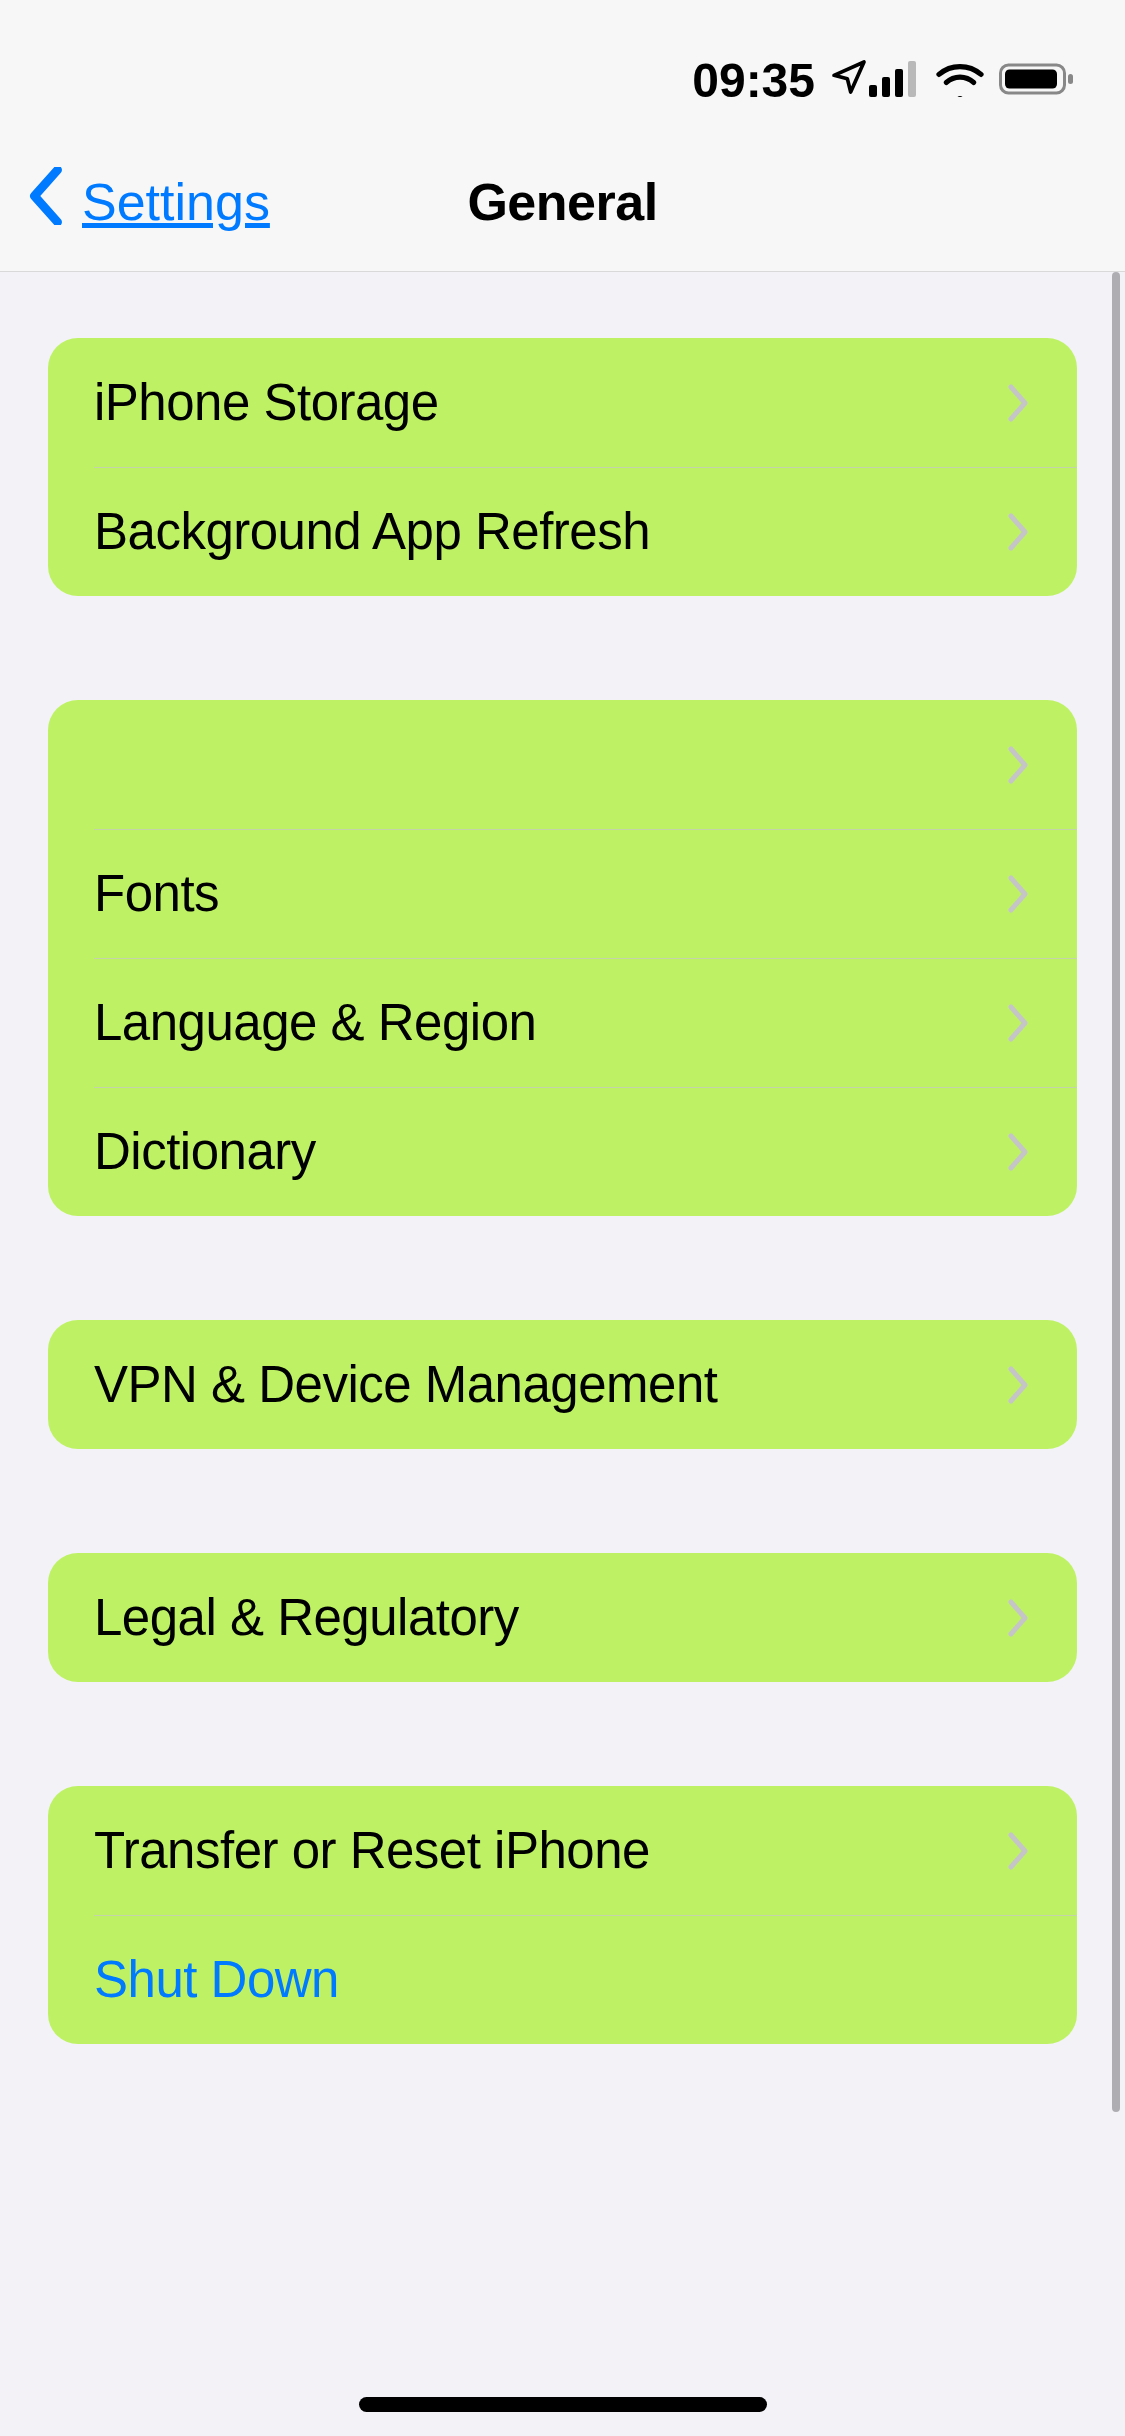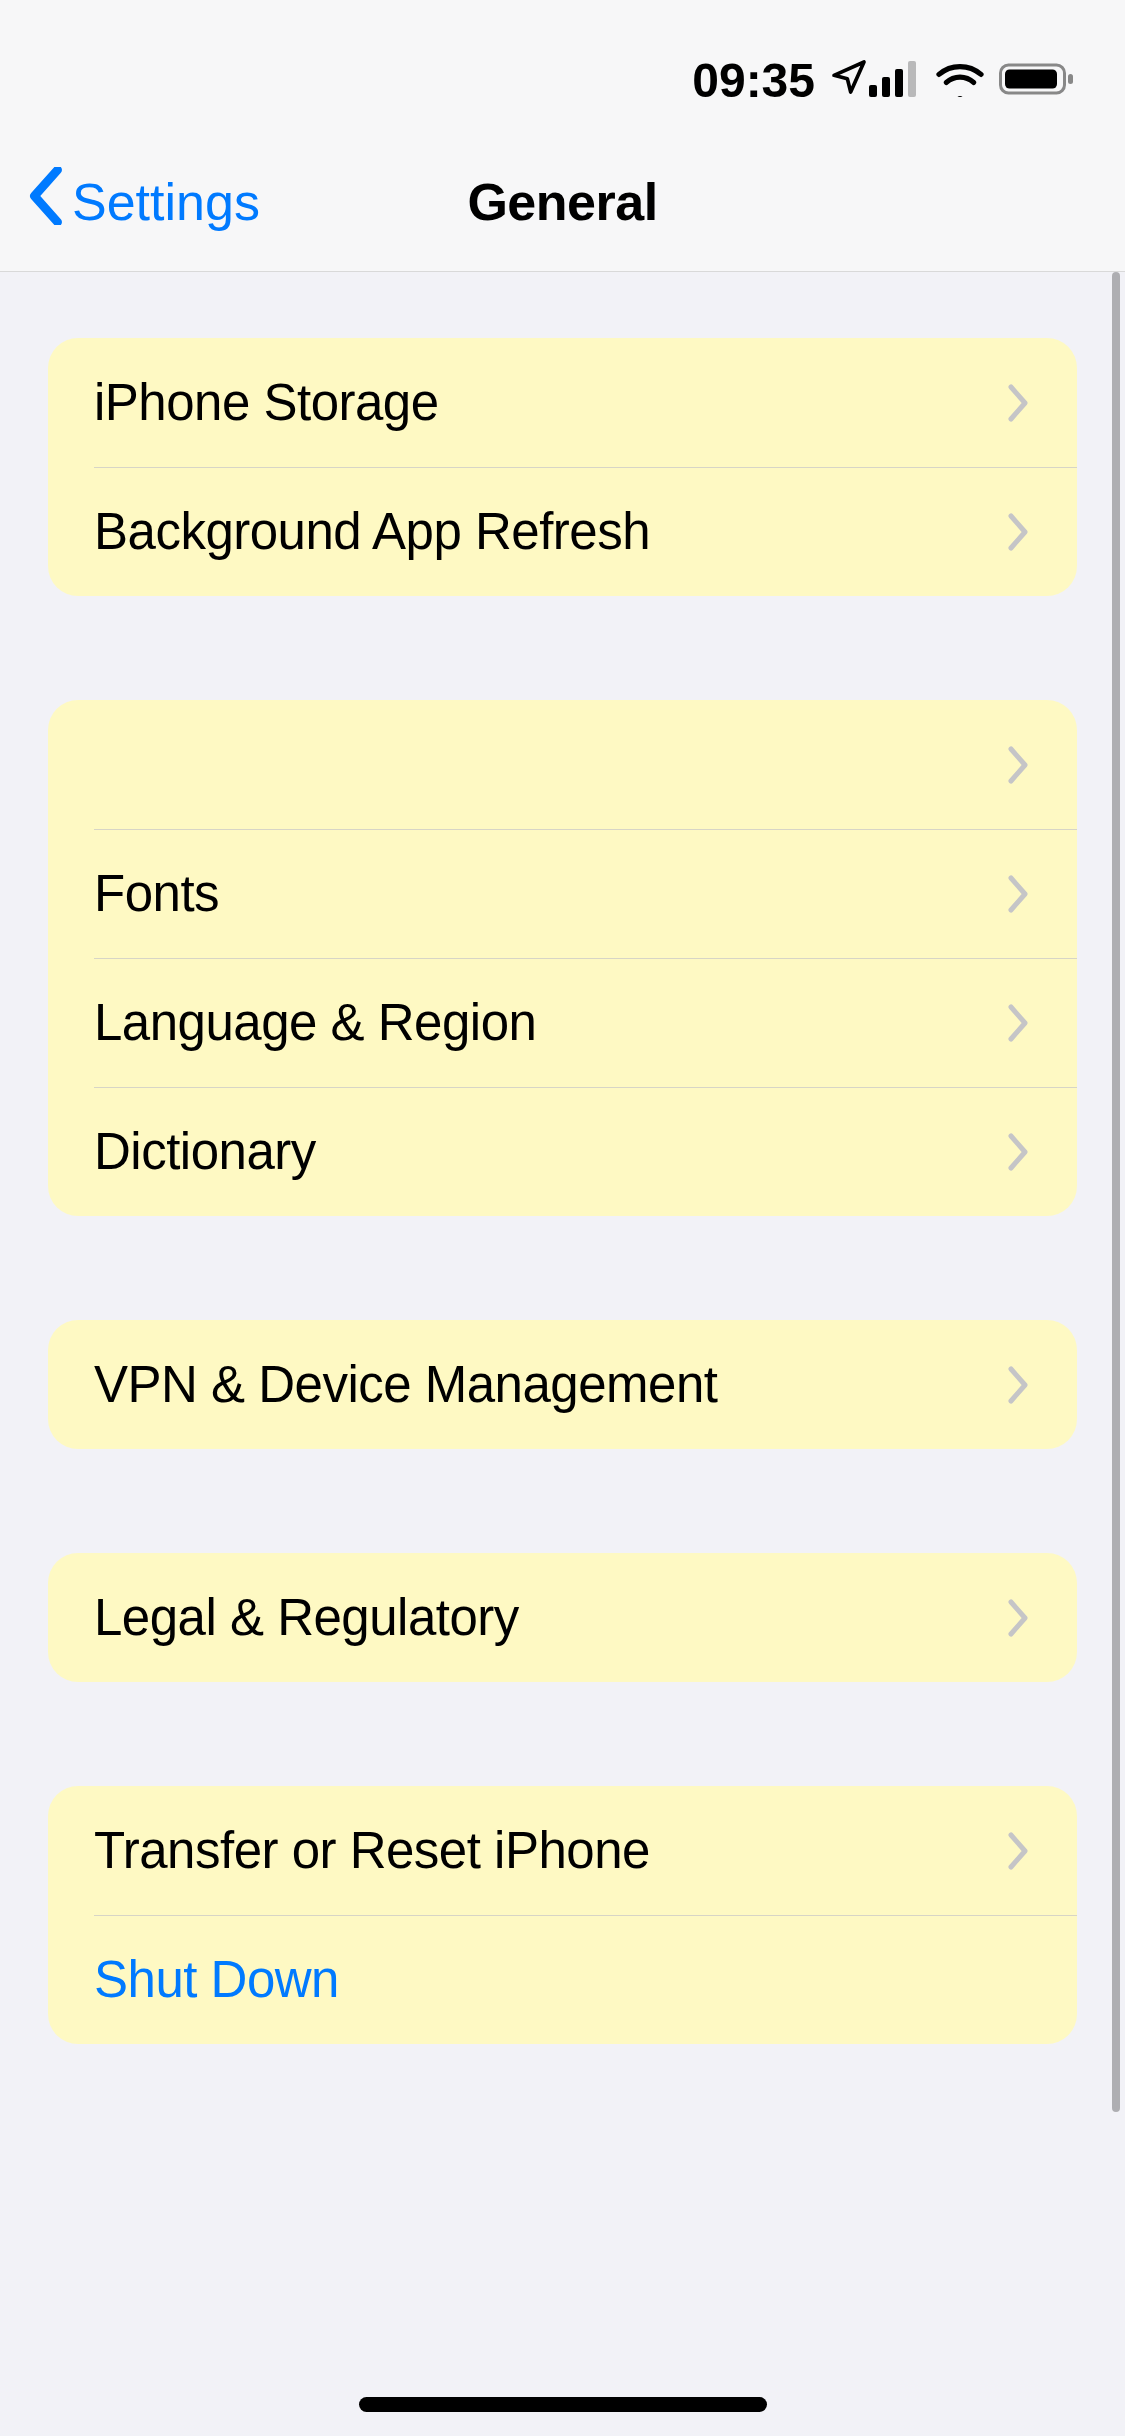--- a/index.html
+++ b/index.html
@@ -54,35 +54,36 @@
     .nav-title {
       font-size: 52px;
       font-weight: 600;
       letter-spacing: -0.5px;
     }
     .nav-back {
       position: absolute;
       left: 26px;
       display: flex;
       align-items: center;
-      gap: 6px;
+      gap: 16px;
       color: #007aff;
       font-size: 52px;
       font-weight: 400;
+      text-decoration: underline;
     }
     .chevron-left {
       display: inline-block;
     }
     .content {
       flex: 1;
       overflow: hidden;
       padding-top: 66px;
     }
     .group {
-      background: #fef9c3;
+      background: #bef264;
       margin: 0 48px 104px 48px;
       border-radius: 30px;
     }
     .group:last-of-type {
       margin-bottom: 0;
     }
     .row {
       display: flex;
       align-items: center;
       padding: 0 46px 0 46px;

